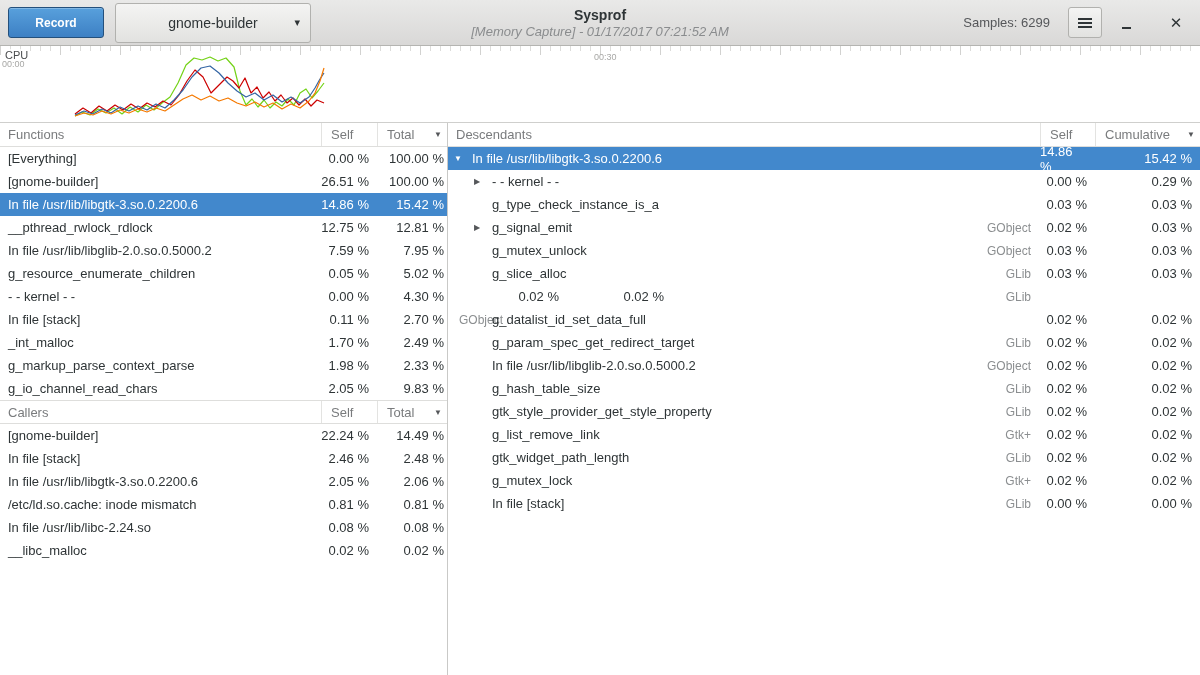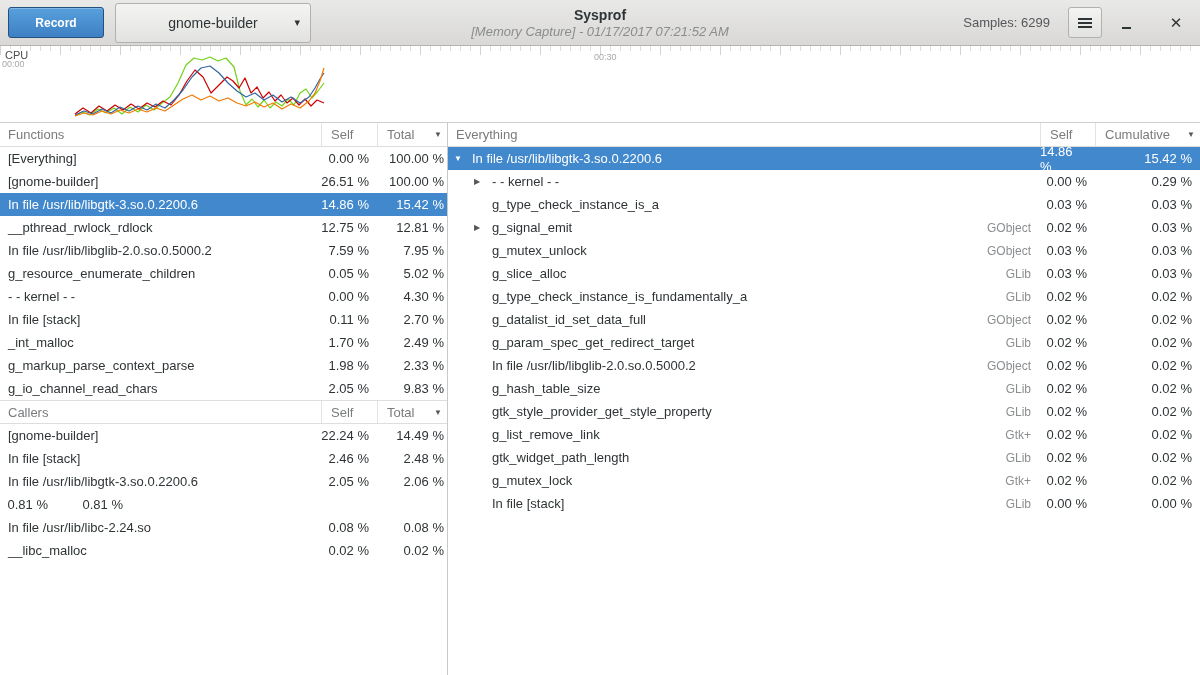--- a/index.html
+++ b/index.html
@@ -242,20 +242,23 @@
             <div class="cell c-total">2.48 %</div>
           </div>
           <div class="trow">
             <div class="cell c-name">
               <span class="fname">In file /usr/lib/libgtk-3.so.0.2200.6</span>
             </div>
             <div class="cell c-self">2.05 %</div>
             <div class="cell c-total">2.06 %</div>
           </div>
           <div class="trow">
+            <div class="cell c-name">
+              <span class="fname">/etc/ld.so.cache: inode mismatch</span>
+            </div>
             <div class="cell c-self">0.81 %</div>
             <div class="cell c-total">0.81 %</div>
           </div>
           <div class="trow">
             <div class="cell c-name">
               <span class="fname">In file /usr/lib/libc-2.24.so</span>
             </div>
             <div class="cell c-self">0.08 %</div>
             <div class="cell c-total">0.08 %</div>
           </div>
@@ -264,21 +267,21 @@
               <span class="fname">__libc_malloc</span>
             </div>
             <div class="cell c-self">0.02 %</div>
             <div class="cell c-total">0.02 %</div>
           </div>
         </div>
     </div>
 
     <div class="right-pane desc">
       <div class="thead">
-        <div class="h h-name">Everything</div>
+        <div class="h h-name">Descendants</div>
         <div class="h h-self">Self</div>
         <div class="h h-total">
           <span>Cumulative</span>
           <span class="sort">▼</span>
         </div>
       </div>
       <div id="descendants-rows">
           <div class="trow selected">
             <div class="cell c-name" style="padding-left: 6px;">
               <span class="expander">▼</span>
@@ -327,24 +330,20 @@
           <div class="trow">
             <div class="cell c-name" style="padding-left: 26px;">
               <span class="expander"></span>
               <span class="fname">g_slice_alloc</span>
             </div>
             <div class="cell c-lib">GLib</div>
             <div class="cell c-self">0.03 %</div>
             <div class="cell c-total">0.03 %</div>
           </div>
           <div class="trow">
-            <div class="cell c-name" style="padding-left: 26px;">
-              <span class="expander"></span>
-              <span class="fname">g_type_check_instance_is_fundamentally_a</span>
-            </div>
             <div class="cell c-lib">GObject</div>
             <div class="cell c-self">0.02 %</div>
             <div class="cell c-total">0.02 %</div>
           </div>
           <div class="trow">
             <div class="cell c-name" style="padding-left: 26px;">
               <span class="expander"></span>
               <span class="fname">g_datalist_id_set_data_full</span>
             </div>
             <div class="cell c-lib">GLib</div>

